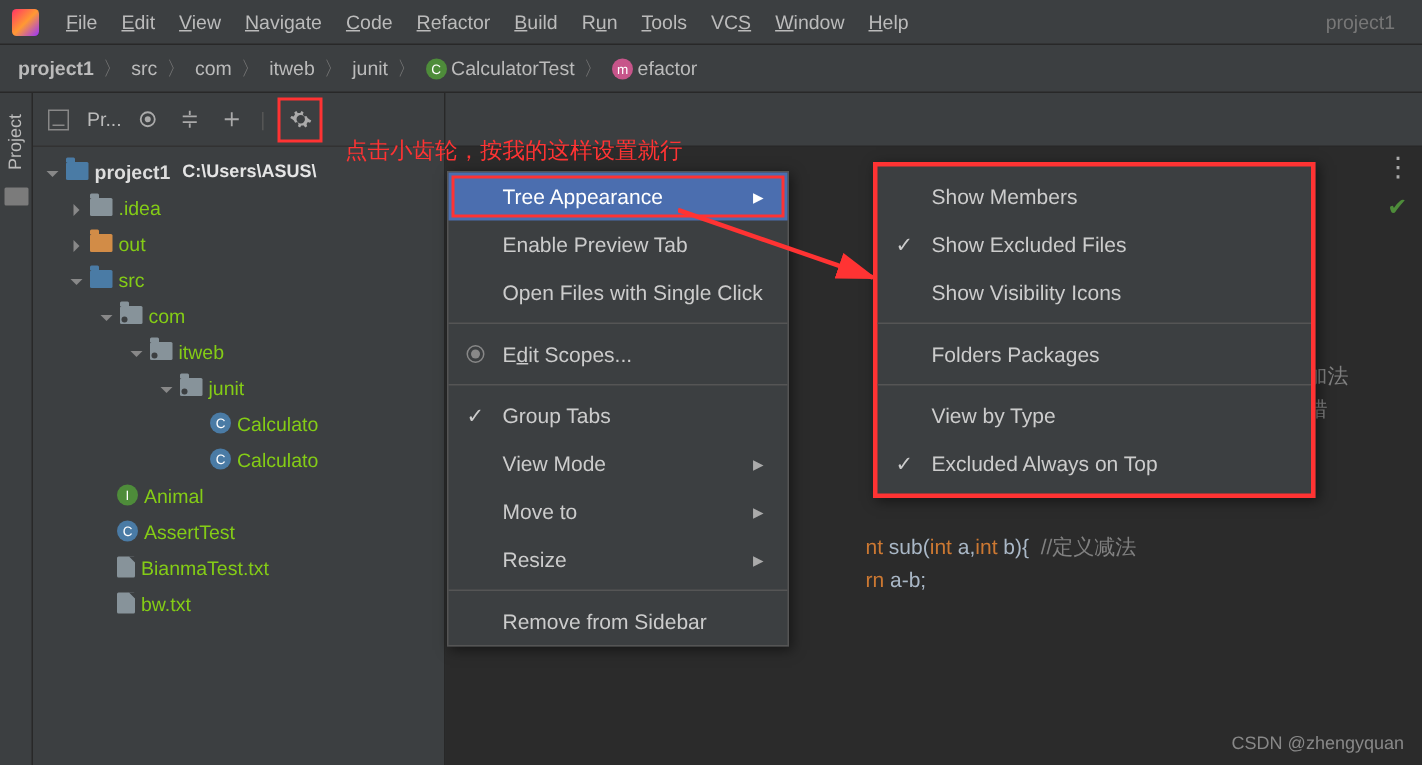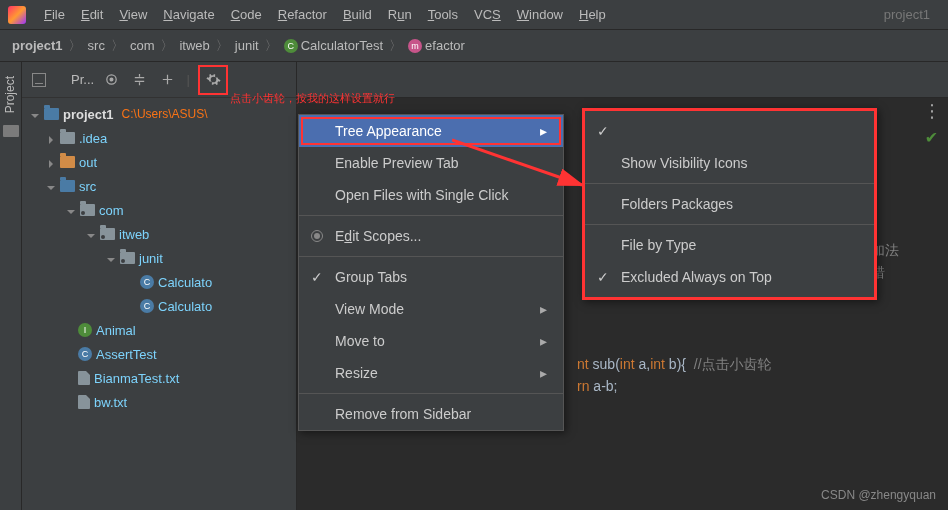--- a/index.html
+++ b/index.html
@@ -16,47 +16,47 @@
 .bc-icon { display: inline-flex; width: 14px; height: 14px; border-radius: 50%; background: #4e8c3a; color: #fff; font-size: 9px; align-items: center; justify-content: center; margin-right: 3px; vertical-align: middle; }
 .bc-icon.pink { background: #c7558a; }
 .main { display: flex; height: calc(100% - 62px); }
 .left-tab { width: 22px; background: #3c3f41; border-right: 1px solid #282828; padding-top: 8px; }
 .left-tab-label { writing-mode: vertical-rl; transform: rotate(180deg); font-size: 12px; color: #bbb; padding: 6px 3px; }
 .folder-strip-icon { width: 16px; height: 12px; background: #7b7b7b; margin: 6px auto; border-radius: 1px; }
 .sidebar { width: 275px; background: #3c3f41; border-right: 1px solid #282828; display: flex; flex-direction: column; }
 .tool-row { height: 36px; display: flex; align-items: center; padding: 0 6px; gap: 6px; border-bottom: 1px solid #323232; }
 .tool-btn { width: 22px; height: 22px; display: flex; align-items: center; justify-content: center; color: #aaa; }
 .tool-btn svg { width: 15px; height: 15px; }
-.tool-label { font-size: 13px; color: #bbb; flex: 0 0 auto; margin-left: 15px; }
+.tool-label { font-size: 13px; color: #bbb; flex: 0 0 auto; margin-left: 2px; }
 .minimize-ic { width: 14px; height: 14px; border: 1px solid #888; position: relative; }
 .minimize-ic::after { content: ""; position: absolute; bottom: 2px; left: 2px; right: 2px; height: 1px; background: #888; }
 .gear-box { border: 2px solid #ff3333; padding: 2px; }
 .tree { flex: 1; padding: 4px 0; overflow: hidden; }
 .tree-row { display: flex; align-items: center; height: 24px; padding-left: 8px; gap: 4px; white-space: nowrap; }
 .chev { width: 10px; height: 10px; color: #888; flex-shrink: 0; }
 .chev svg { width: 10px; height: 10px; }
 .folder-ic { width: 15px; height: 12px; background: #87939a; border-radius: 1px; flex-shrink: 0; position: relative; }
 .folder-ic::before { content: ""; position: absolute; top: -3px; left: 0; width: 6px; height: 3px; background: inherit; border-radius: 1px 1px 0 0; }
 .folder-ic.orange { background: #d28c47; }
 .folder-ic.blue { background: #4a7ba5; }
 .folder-ic.dot::after { content: ""; position: absolute; width: 4px; height: 4px; background: #3c3f41; border-radius: 50%; bottom: 1px; left: 1px; }
 .class-ic { width: 14px; height: 14px; border-radius: 50%; background: #4a7ba5; color: #fff; font-size: 9px; display: flex; align-items: center; justify-content: center; flex-shrink: 0; }
 .class-ic.green { background: #4e8c3a; }
 .file-ic { width: 12px; height: 14px; background: #87939a; border-radius: 1px; flex-shrink: 0; position: relative; }
 .file-ic::after { content: ""; position: absolute; top: 0; right: 0; border-top: 4px solid #3c3f41; border-left: 4px solid transparent; }
-.tree-label { color: #7dd3fc; font-size: 13px; }
+.tree-label { color: #84cc16; font-size: 13px; }
 .tree-label.bold { font-weight: bold; color: #ddd; }
-.tree-hint { color: #f97316; font-size: 12px; margin-left: 4px; }
+.tree-hint { color: #e5e5e5; font-size: 12px; margin-left: 4px; font-weight: bold; }
 .editor { flex: 1; background: #2b2b2b; position: relative; font-family: "Consolas", monospace; font-size: 14px; padding-top: 36px; }
 .editor-tabs { position: absolute; top: 0; left: 0; right: 0; height: 36px; background: #3c3f41; border-bottom: 1px solid #282828; }
-.overlay-text { position: absolute; top: 0; left: 230px; color: #ff3333; font-size: 11px; font-weight: 500; z-index: 100; }
+.overlay-text { position: absolute; top: 0; left: 230px; color: #ff3333; font-size: 15px; font-weight: 500; z-index: 100; }
 .code-line { padding: 2px 0 2px 30px; color: #a9b7c6; white-space: pre; }
 .kw { color: #cc7832; }
 .comment { color: #808080; }
-.popup1 { position: absolute; top: 114px; left: 298px; width: 266px; background: #3c3f41; border: 1px solid #555; box-shadow: 2px 2px 8px rgba(0,0,0,0.5); z-index: 50; }
+.popup1 { position: absolute; top: 114px; left: 298px; width: 228px; background: #3c3f41; border: 1px solid #555; box-shadow: 2px 2px 8px rgba(0,0,0,0.5); z-index: 50; }
 .popup-item { height: 32px; display: flex; align-items: center; padding: 0 16px 0 36px; color: #ccc; font-size: 14px; position: relative; }
 .popup-item.hl { background: #4b6eaf; color: #fff; }
 .popup-item.hl-box { outline: 2px solid #ff3333; outline-offset: -4px; }
 .popup-item .arrow-r { margin-left: auto; color: #aaa; }
 .popup-item.hl .arrow-r { color: #fff; }
 .popup-sep { height: 1px; background: #555; margin: 4px 0; }
 .popup-check { position: absolute; left: 12px; color: #ccc; }
 .popup-radio { position: absolute; left: 12px; width: 12px; height: 12px; border: 1px solid #888; border-radius: 50%; }
 .popup-radio::after { content: ""; position: absolute; inset: 2px; background: #888; border-radius: 50%; }
 .popup2 { position: absolute; top: 108px; left: 582px; width: 295px; background: #3c3f41; border: 3px solid #ff3333; box-shadow: 2px 2px 8px rgba(0,0,0,0.5); z-index: 51; padding: 4px 0; }
@@ -217,21 +217,21 @@
       </div>
     </div>
   </div>
 
   <div class="editor">
     <div class="editor-tabs"></div>
     <div style="height:142px"></div>
     <div class="code-line" style="padding-left:560px"><span class="comment">义加法</span></div>
     <div class="code-line" style="padding-left:560px"><span class="comment">报错</span></div>
     <div style="height:70px"></div>
-    <div class="code-line" style="padding-left:280px"><span class="kw">nt </span>sub(<span class="kw">int</span> a,<span class="kw">int</span> b){  <span class="comment">//点击小齿轮</span></div>
+    <div class="code-line" style="padding-left:280px"><span class="kw">nt </span>sub(<span class="kw">int</span> a,<span class="kw">int</span> b){  <span class="comment">//定义减法</span></div>
     <div class="code-line" style="padding-left:280px"><span class="kw">rn</span> a-b;</div>
   </div>
 </div>
 
 <div class="overlay-text" style="top:91px">点击小齿轮，按我的这样设置就行</div>
 
 <svg class="red-arrow" width="160" height="70">
   <defs>
       <marker id="ah" markerWidth="10" markerHeight="10" refX="8" refY="3" orient="auto">
         <path d="M0,0 L0,6 L9,3 z" fill="#ff3333"></path>
@@ -274,32 +274,36 @@
       <span class="arrow-r">▸</span>
     </div>
   <div class="popup-sep"></div>
   <div class="popup-item">
       <span>Remove from Sidebar</span>
     </div>
 </div>
 
 <div class="popup2">
   <div class="popup-item">
+      <span>Show Members</span>
+    </div>
+  <div class="popup-item">
       <span class="popup-check">✓</span>
+      <span>Show Excluded Files</span>
     </div>
   <div class="popup-item">
       <span>Show Visibility Icons</span>
     </div>
   <div class="popup-sep"></div>
   <div class="popup-item">
       <span>Folders Packages</span>
     </div>
   <div class="popup-sep"></div>
   <div class="popup-item">
-      <span>File by Type</span>
+      <span>View by Type</span>
     </div>
   <div class="popup-item">
       <span class="popup-check">✓</span>
       <span>Excluded Always on Top</span>
     </div>
 </div>
 
 <div class="right-icons">
   <span class="kebab">⋮</span>
   <span class="check-ic">✔</span>

